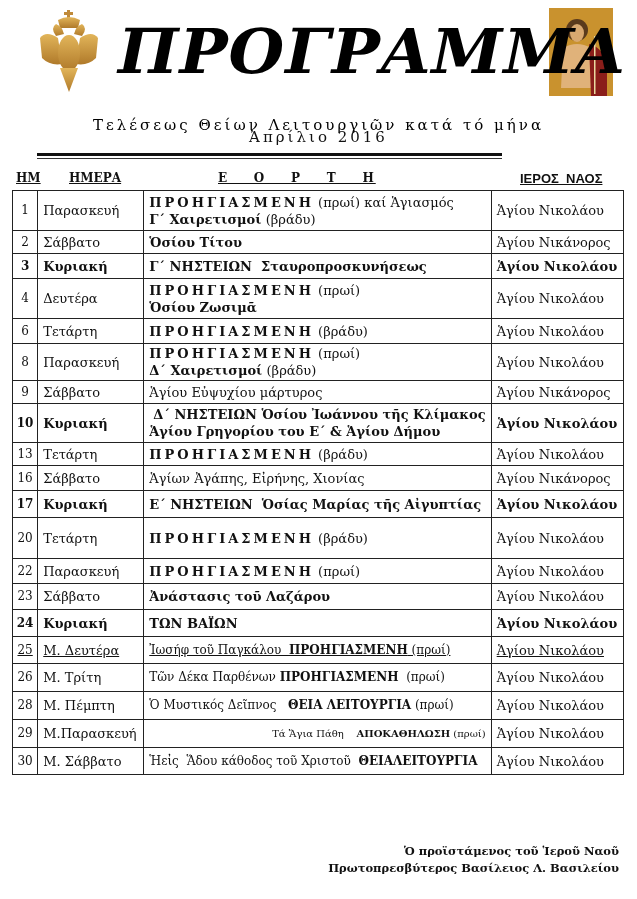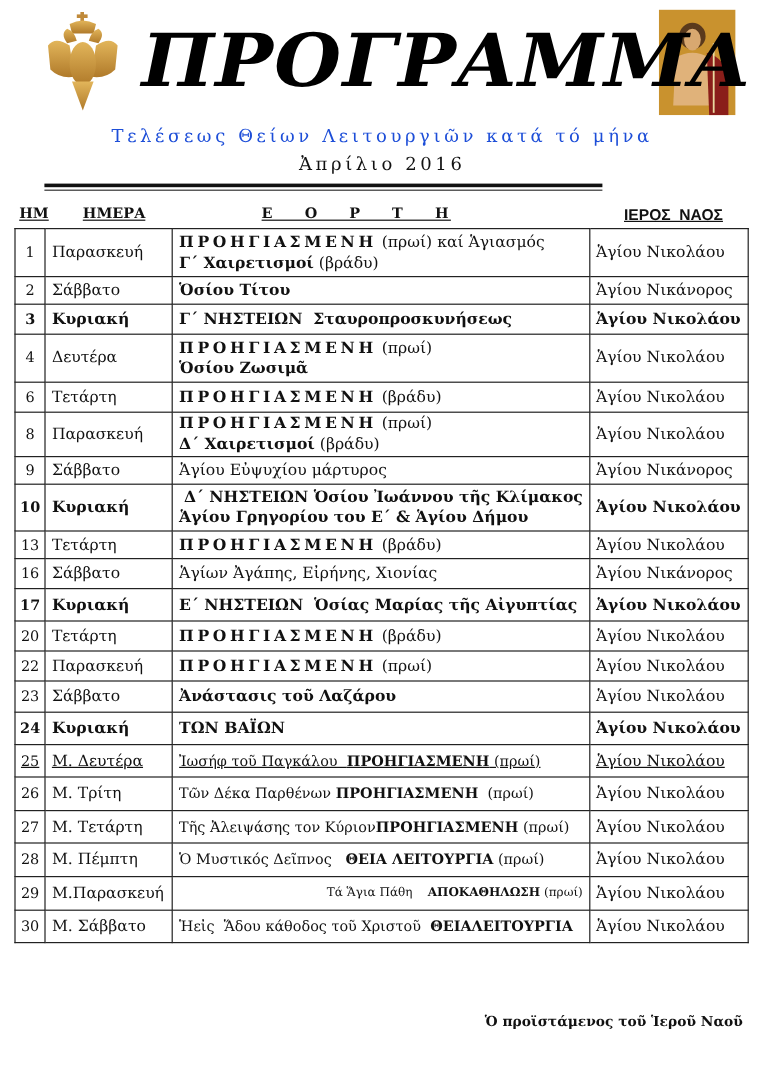--- a/index.html
+++ b/index.html
@@ -1,20 +1,20 @@
 <!DOCTYPE html>
 <html><head>
 <meta charset="utf-8">
 <style>
   html, body { margin:0; padding:0; background:#ffffff; }
   body { width:637px; height:899px; position:relative; overflow:hidden; font-family:"DejaVu Serif", serif; color:#111; }
   .eagle { position:absolute; left:36px; top:8px; width:66px; height:86px; }
   .icon-img { position:absolute; left:549px; top:8px; width:64px; height:88px; }
   .title { position:absolute; left:118px; top:12px; width:420px; text-align:center; font-family:"DejaVu Serif", serif; font-weight:bold; font-style:italic; font-size:64px; letter-spacing:1px; color:#000; line-height:80px; transform:scaleY(0.95); }
-  .subtitle { position:absolute; left:0; width:637px; top:104px; text-align:center; font-family:"DejaVu Serif", serif; font-size:15px; letter-spacing:3px; color:#1d4ed8; }
+  .subtitle { position:absolute; left:0; width:637px; top:116px; text-align:center; font-family:"DejaVu Serif", serif; font-size:15px; letter-spacing:3px; color:#000000; }
   .month { position:absolute; left:0; width:637px; top:128px; text-align:center; font-family:"DejaVu Serif", serif; font-size:15px; letter-spacing:3px; color:#111; }
   .rule1 { position:absolute; left:37px; top:153px; width:465px; height:3px; background:#111; }
   .rule2 { position:absolute; left:37px; top:158px; width:465px; height:1px; background:#333; }
   .hdr { position:absolute; top:171px; font-size:12px; font-weight:bold; text-decoration:underline; color:#111; font-family:"DejaVu Serif", serif; }
   .hdr-sans { font-family:"Liberation Sans", sans-serif; font-size:13px; }
   table { position:absolute; left:12px; top:190px; width:612px; border-collapse:collapse; table-layout:fixed; }
   td { border:1.3px solid #222; padding:0 5px; font-size:13px; vertical-align:middle; line-height:17px; }
   td.num { text-align:center; font-size:12px; width:20px; padding:0 2px; }
   td.day { width:94px; }
   td.feast { width:333px; }
@@ -152,21 +152,21 @@
         <td class="church">Ἁγίου Νικάνορος</td>
       </tr>
       <tr style="height: 27px;">
         <td class="num b">17</td>
         <td class="day b">Κυριακή</td>
         <td class="feast">
           <div style="white-space: pre;"><span class="b">Ε΄ ΝΗΣΤΕΙΩΝ  Ὁσίας Μαρίας τῆς Αἰγυπτίας</span></div>
         </td>
         <td class="church b">Ἁγίου Νικολάου</td>
       </tr>
-      <tr style="height: 25px;">
+      <tr style="height: 41px;">
         <td class="num">20</td>
         <td class="day">Τετάρτη</td>
         <td class="feast">
           <div style="white-space: pre;"><span class="sp">ΠΡΟΗΓΙΑΣΜΕΝΗ</span><span> (βράδυ)</span></div>
         </td>
         <td class="church">Ἁγίου Νικολάου</td>
       </tr>
       <tr style="height: 25px;">
         <td class="num">22</td>
         <td class="day">Παρασκευή</td>
@@ -197,28 +197,20 @@
         <td class="feast" style="font-size: 12px;">
           <div style="white-space: pre;"><span>Ἰωσήφ τοῦ Παγκάλου  </span><span class="b">ΠΡΟΗΓΙΑΣΜΕΝΗ</span><span> (πρωί)</span></div>
         </td>
         <td class="church">Ἁγίου Νικολάου</td>
       </tr>
       <tr style="height: 28px;">
         <td class="num">26</td>
         <td class="day">Μ. Τρίτη</td>
         <td class="feast" style="font-size: 12px;">
           <div style="white-space: pre;"><span>Τῶν Δέκα Παρθένων </span><span class="b">ΠΡΟΗΓΙΑΣΜΕΝΗ</span><span>  (πρωί)</span></div>
-        </td>
-        <td class="church">Ἁγίου Νικολάου</td>
-      </tr>
-      <tr style="height: 27px;">
-        <td class="num">27</td>
-        <td class="day">Μ. Τετάρτη</td>
-        <td class="feast" style="font-size: 12px;">
-          <div style="white-space: pre;"><span>Τῆς Ἀλειψάσης τον Κύριον</span><span class="b">ΠΡΟΗΓΙΑΣΜΕΝΗ</span><span> (πρωί)</span></div>
         </td>
         <td class="church">Ἁγίου Νικολάου</td>
       </tr>
       <tr style="height: 28px;">
         <td class="num">28</td>
         <td class="day">Μ. Πέμπτη</td>
         <td class="feast" style="font-size: 12px;">
           <div style="white-space: pre;"><span>Ὁ Μυστικός Δεῖπνος   </span><span class="b">ΘΕΙΑ ΛΕΙΤΟΥΡΓΙΑ</span><span> (πρωί)</span></div>
         </td>
         <td class="church">Ἁγίου Νικολάου</td>
@@ -237,13 +229,14 @@
         <td class="feast" style="font-size: 12px;">
           <div style="white-space: pre;"><span>Ἡεἰς  Ἅδου κάθοδος τοῦ Χριστοῦ  </span><span class="b">ΘΕΙΑΛΕΙΤΟΥΡΓΙΑ</span></div>
         </td>
         <td class="church">Ἁγίου Νικολάου</td>
       </tr>
     </tbody>
 </table>
 
 <div class="sig">
   <div>Ὁ προϊστάμενος τοῦ  Ἱεροῦ Ναοῦ</div>
+  <div>Πρωτοπρεσβύτερος Βασίλειος Λ. Βασιλείου</div>
 </div>
 
 </body></html>

